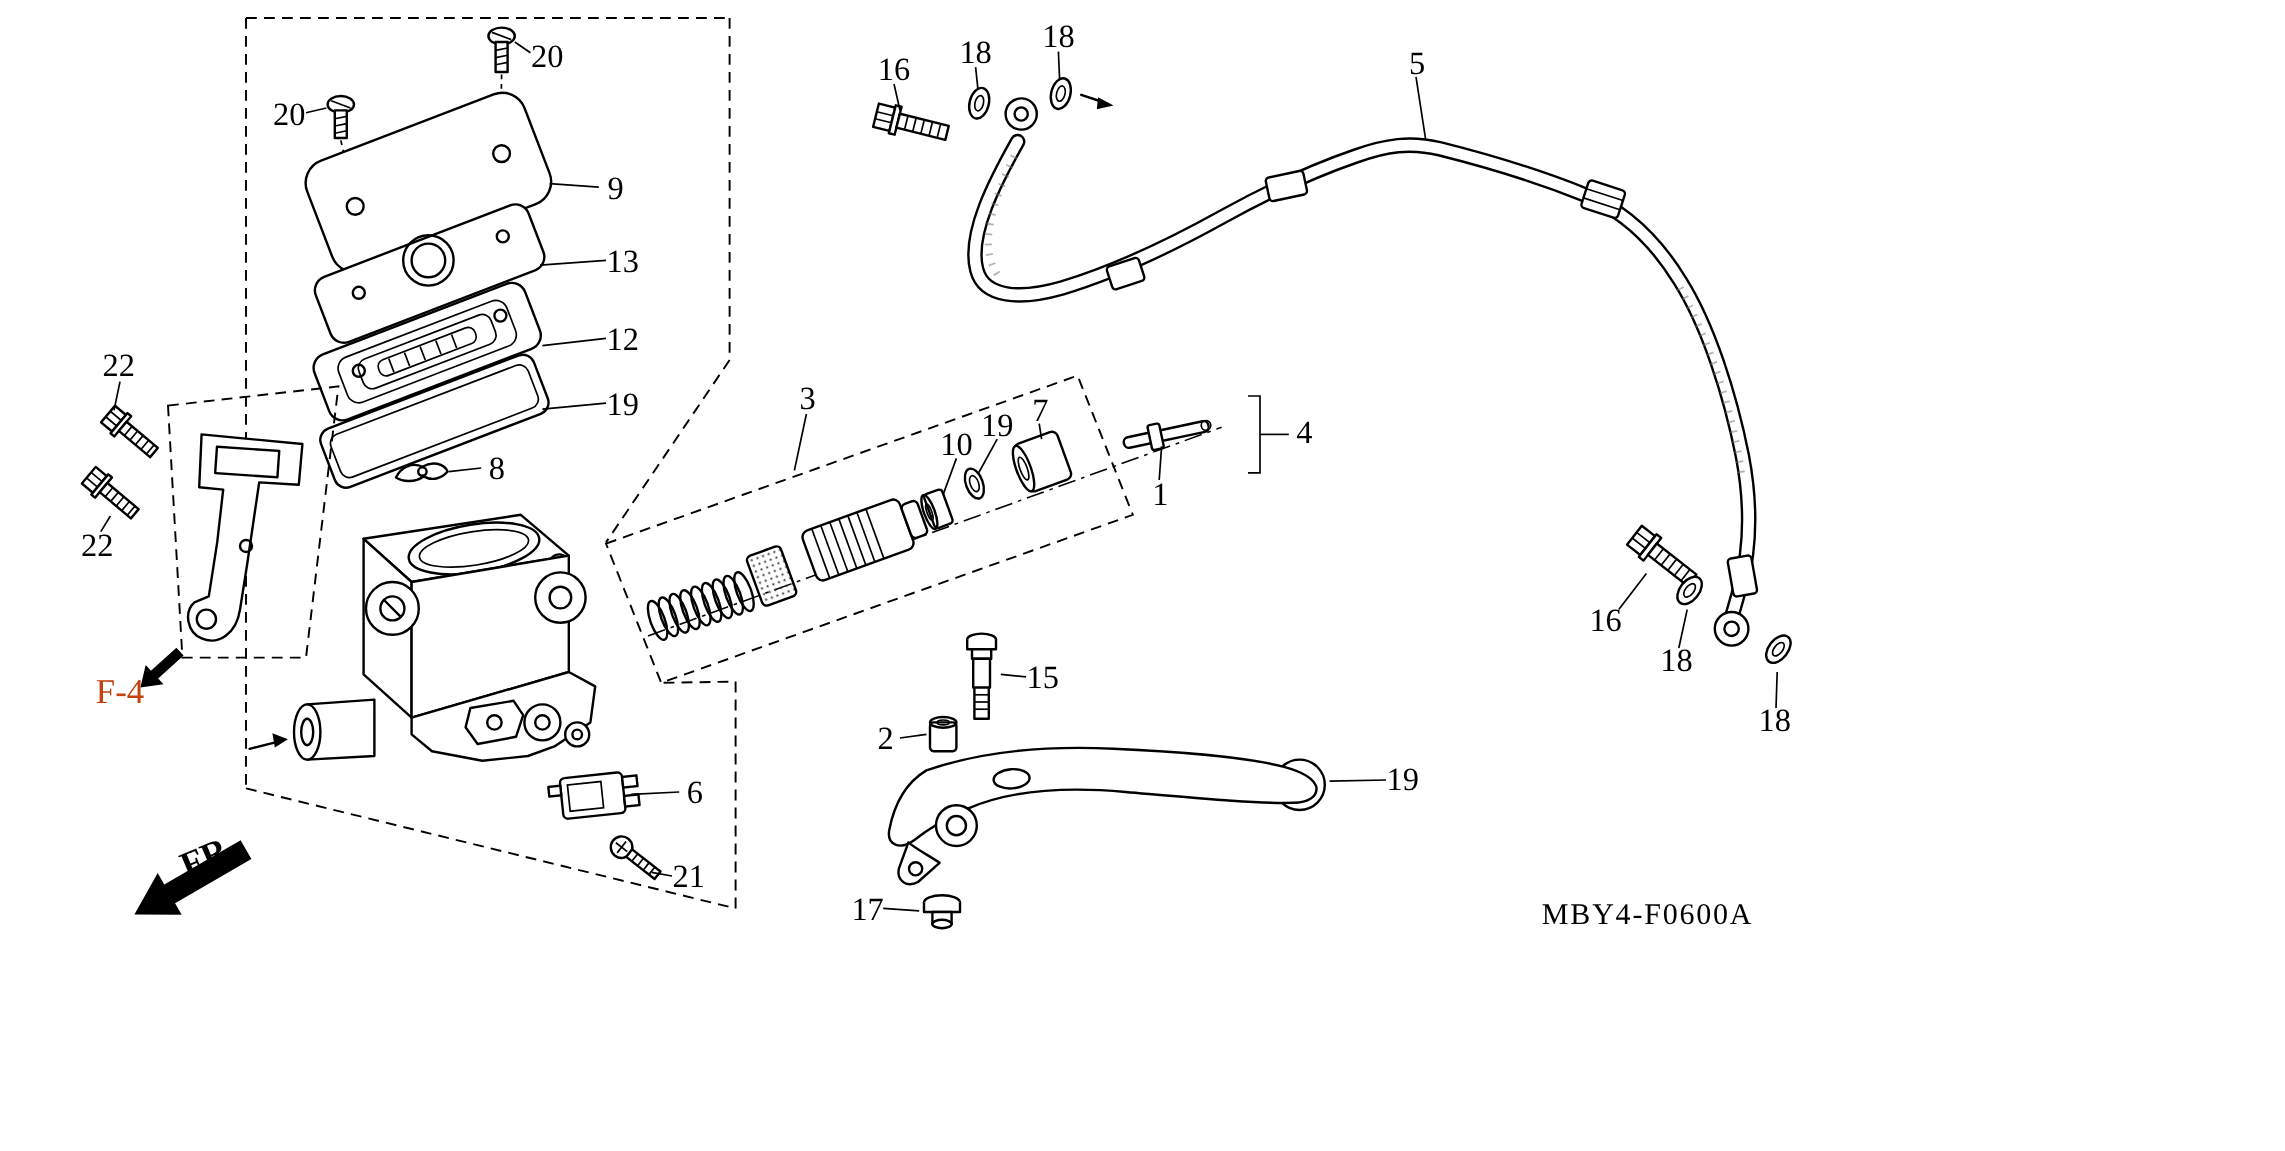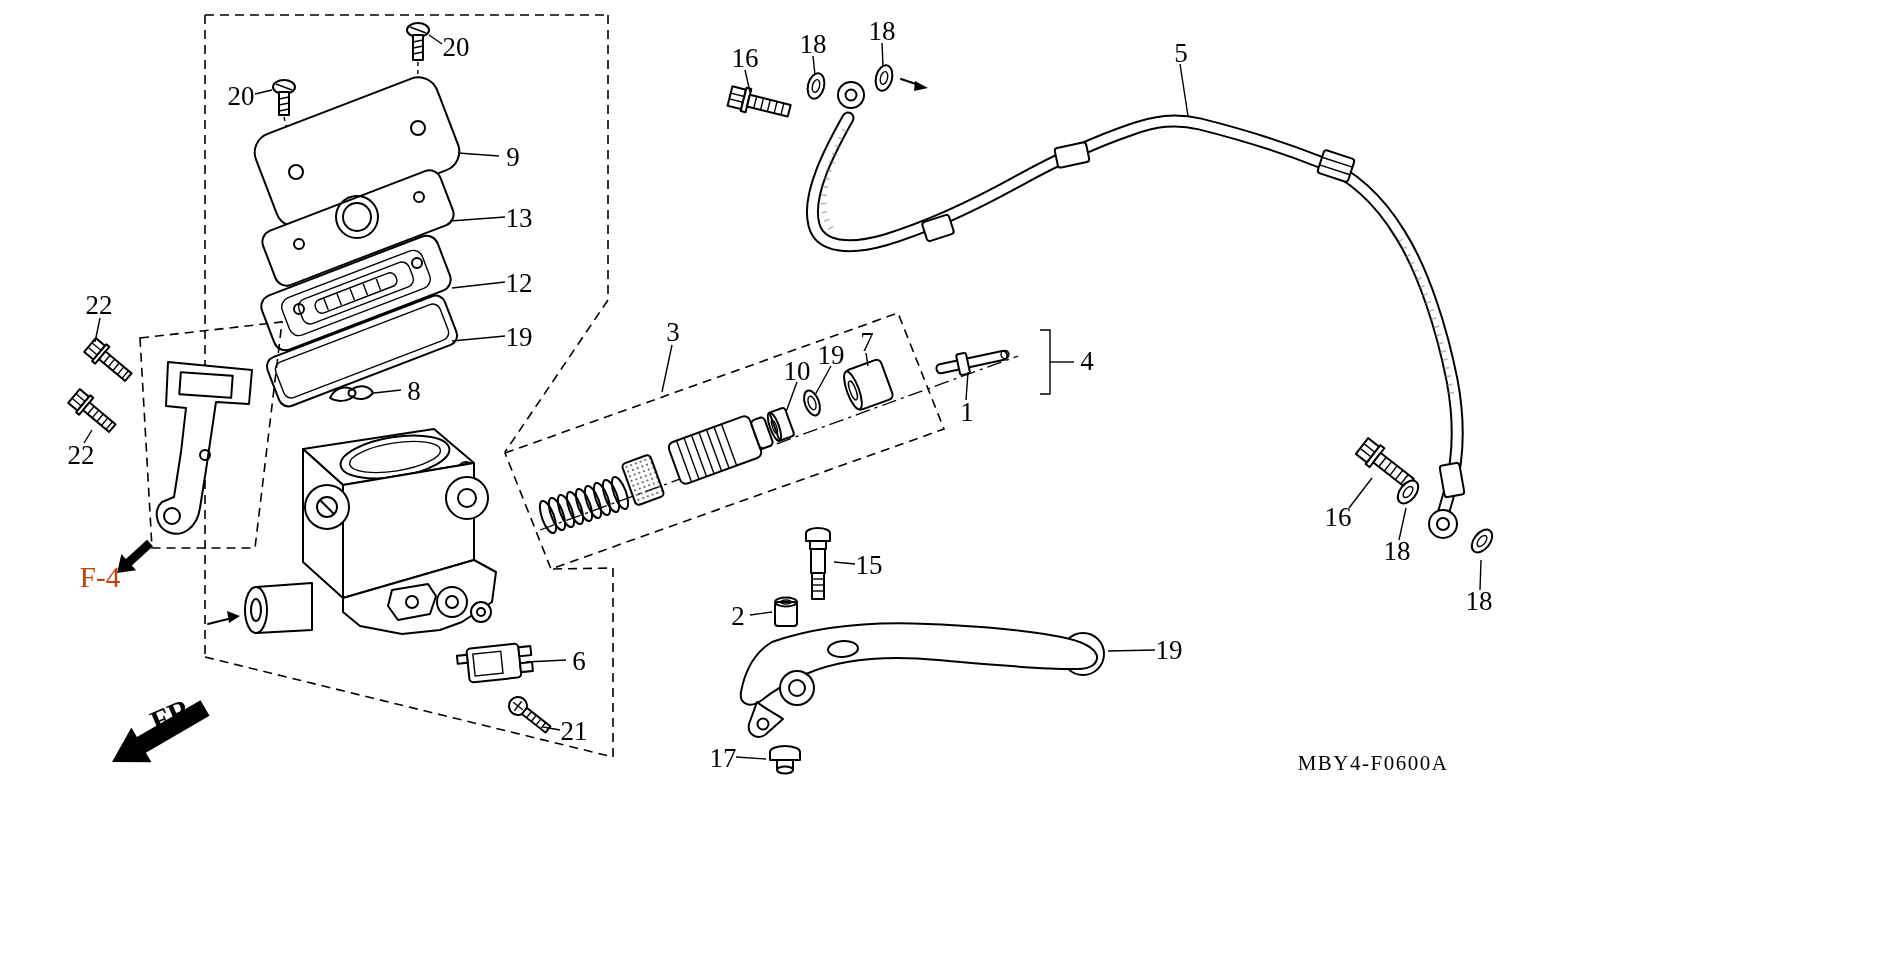--- a/index.html
+++ b/index.html
@@ -4,21 +4,21 @@
 <style>
   html,body{margin:0;padding:0;background:#fff;}
   .stage{position:relative;width:1904px;height:959px;background:#ffffff;overflow:hidden;
          font-family:"Liberation Serif", serif;border-radius:30px;}
   .art{position:absolute;left:0;top:0;}
   .callout{position:absolute;transform:translate(-50%,-50%);font-size:27px;color:#000;
            white-space:nowrap;line-height:1;}
   .frame-ref{position:absolute;transform:translate(-50%,-50%);font-size:29px;color:#c2410c;}
   .fr-label{position:absolute;transform:translate(-50%,-50%) rotate(-23deg);
             font-size:30px;font-weight:bold;color:#000;}
-  .diagram-code{position:absolute;transform:translate(-50%,-50%);font-size:21px;
+  .diagram-code{position:absolute;transform:translate(-50%,-50%);font-size:25px;
                 letter-spacing:1.5px;color:#000;}
   
   .ln{fill:none;stroke:#000;stroke-width:2;stroke-linecap:round;stroke-linejoin:round;}
   .wh{fill:#fff;stroke:#000;stroke-width:2;stroke-linejoin:round;}
   .thin{fill:none;stroke:#000;stroke-width:1.4;}
   .dash{fill:none;stroke:#000;stroke-width:1.6;stroke-dasharray:9 6;}
   .dashdot{fill:none;stroke:#000;stroke-width:1.3;stroke-dasharray:15 5 3 5;}
   .blk{fill:#000;stroke:none;}
 </style>
 </head>

